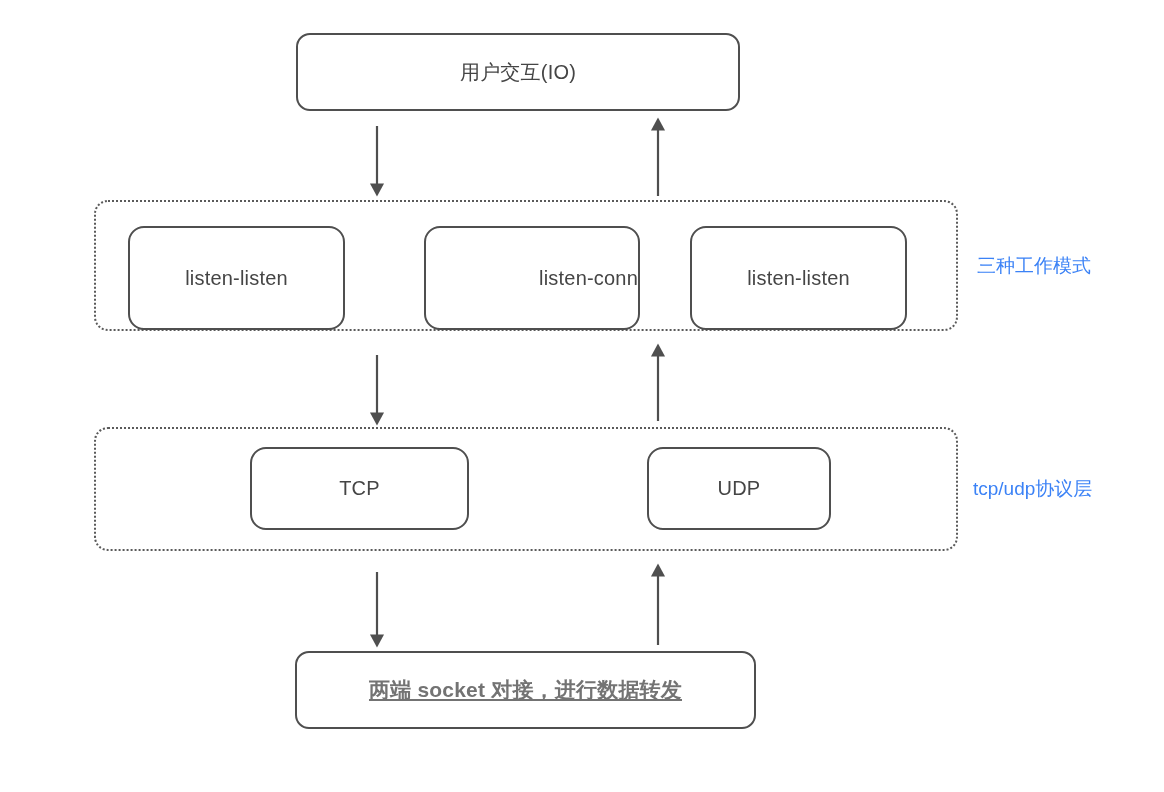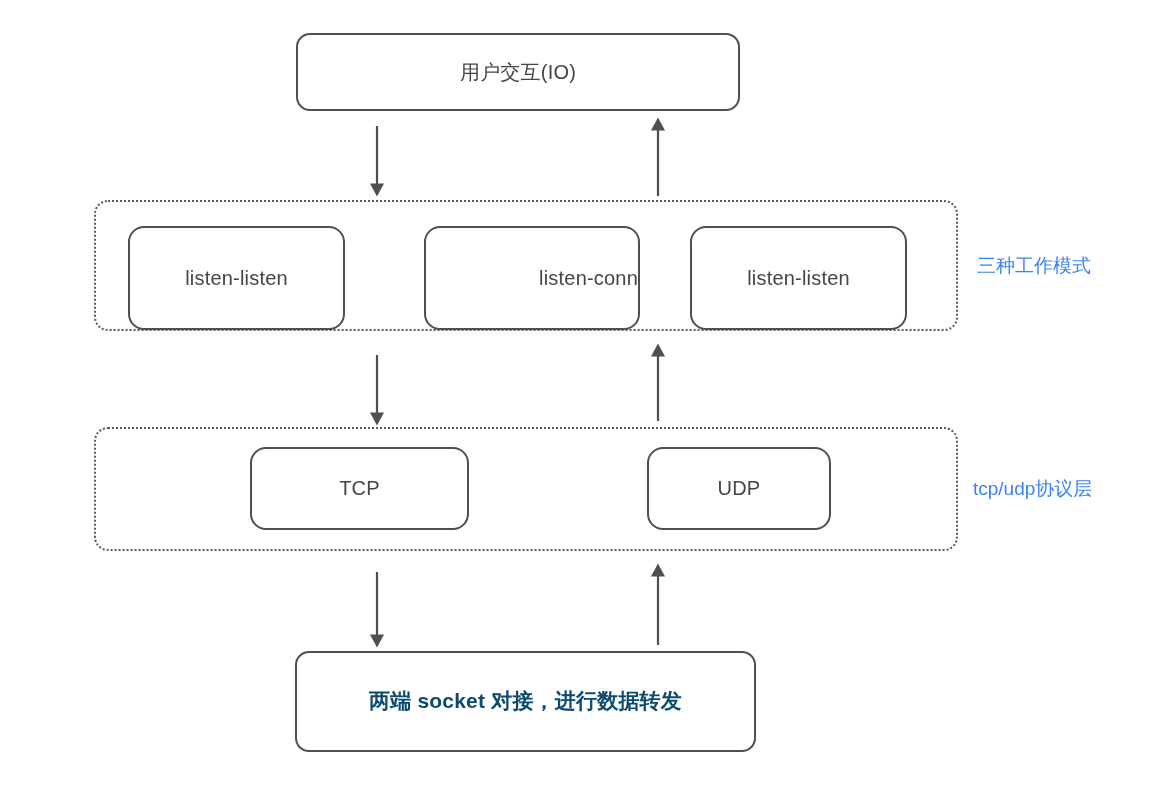--- a/index.html
+++ b/index.html
@@ -67,25 +67,26 @@
     font-size: 20px;
   }
   .node-proto-tcp { left: 218px; width: 219px; margin-left: 32px; }
   .node-proto-udp { left: 647px; width: 184px; }
 
   
   .node-bottom {
     left: 295px;
     top: 651px;
     width: 461px;
-    height: 101px;
+    height: 78px;
     border-radius: 14px;
     font-size: 21px;
     font-weight: bold;
-    color: #0c4a6e;
+    color: #737373;
+    text-decoration: underline;
   }
 
   
   .group {
     position: absolute;
     box-sizing: border-box;
     border: 2.5px dotted #5a5a5a;
     border-radius: 14px;
     background: transparent;
   }

